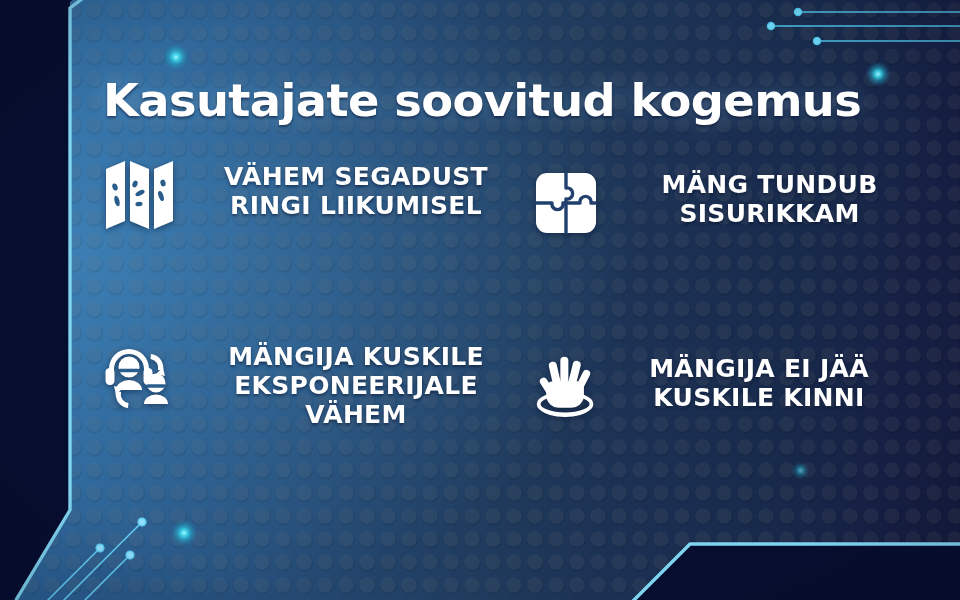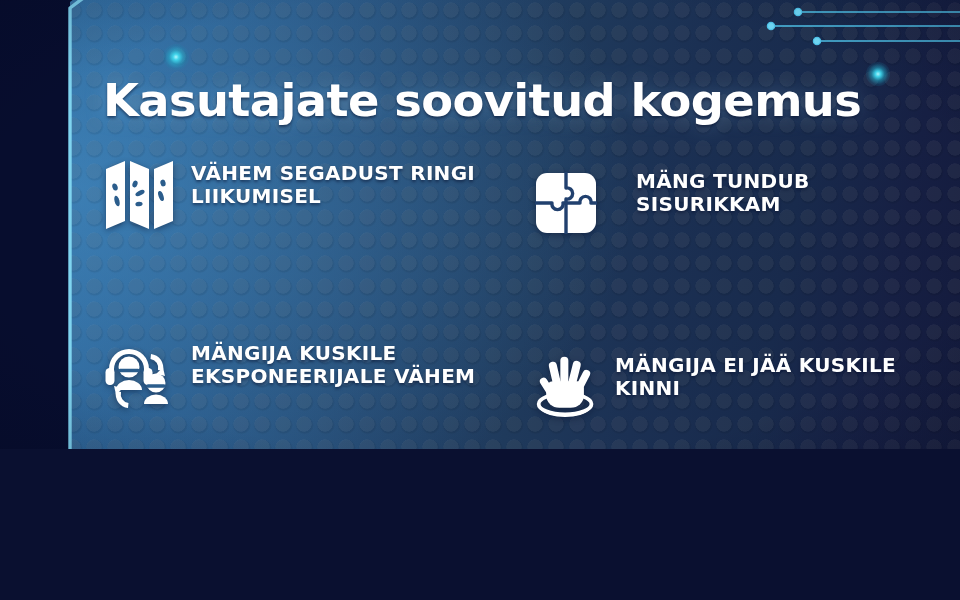--- a/index.html
+++ b/index.html
@@ -6,21 +6,21 @@
 
   html, body {
     width:960px; height:600px;
     overflow:hidden;
     background:#0a1030;
     font-family:"Liberation Sans", sans-serif;
   }
 
   #slide {
     position:relative;
-    width:960px; height:449px;
+    width:960px; height:600px;
     overflow:hidden;
     background:
       radial-gradient(ellipse 900px 600px at 8% 42%, rgba(74,150,205,0.55) 0%, rgba(74,150,205,0.0) 62%),
       linear-gradient(100deg,
         #2f6b9e 0%,
         #2a5f92 14%,
         #27527f 28%,
         #23456c 42%,
         #1f3a5c 56%,
         #1b3053 68%,
@@ -90,28 +90,29 @@
     flex:0 0 auto;
     width:74px; height:74px;
     margin-right:14px;
     display:flex; align-items:center; justify-content:center;
   }
   .f1 .ficon, .f3 .ficon { width:66px; margin-right:16px; }
   .ficon svg { display:block; filter:drop-shadow(0 2px 3px rgba(5,12,38,0.45)); }
 
   .flabel {
     font-family:"DejaVu Sans", sans-serif;
-    font-size:20px;
+    font-size:25px;
     font-weight:bold;
     line-height:1.16;
     color:#ffffff;
     letter-spacing:0.3px;
     text-shadow:0 2px 3px rgba(6,14,42,0.5);
     padding-top:4px;
     max-width:330px;
+    text-align:center;
   }
   .f1 .flabel, .f3 .flabel { max-width:310px; }
 </style>
 </head>
 <body>
 
 <div id="slide">
 
   <div id="dots"></div>
 

